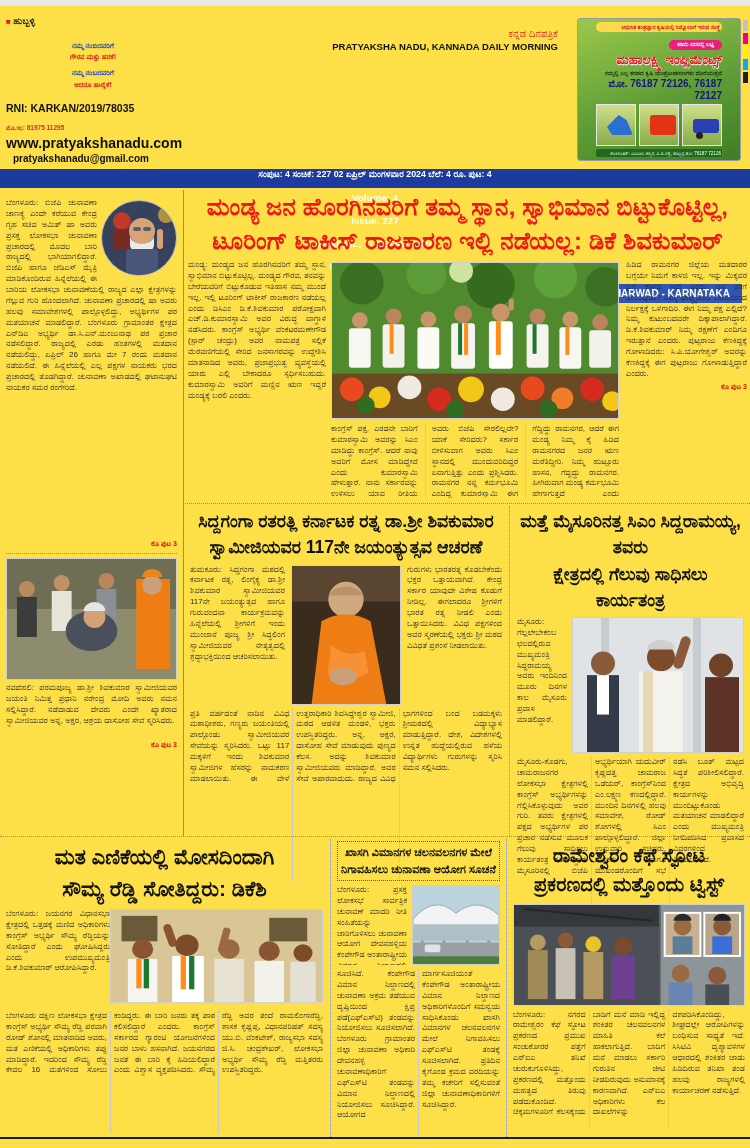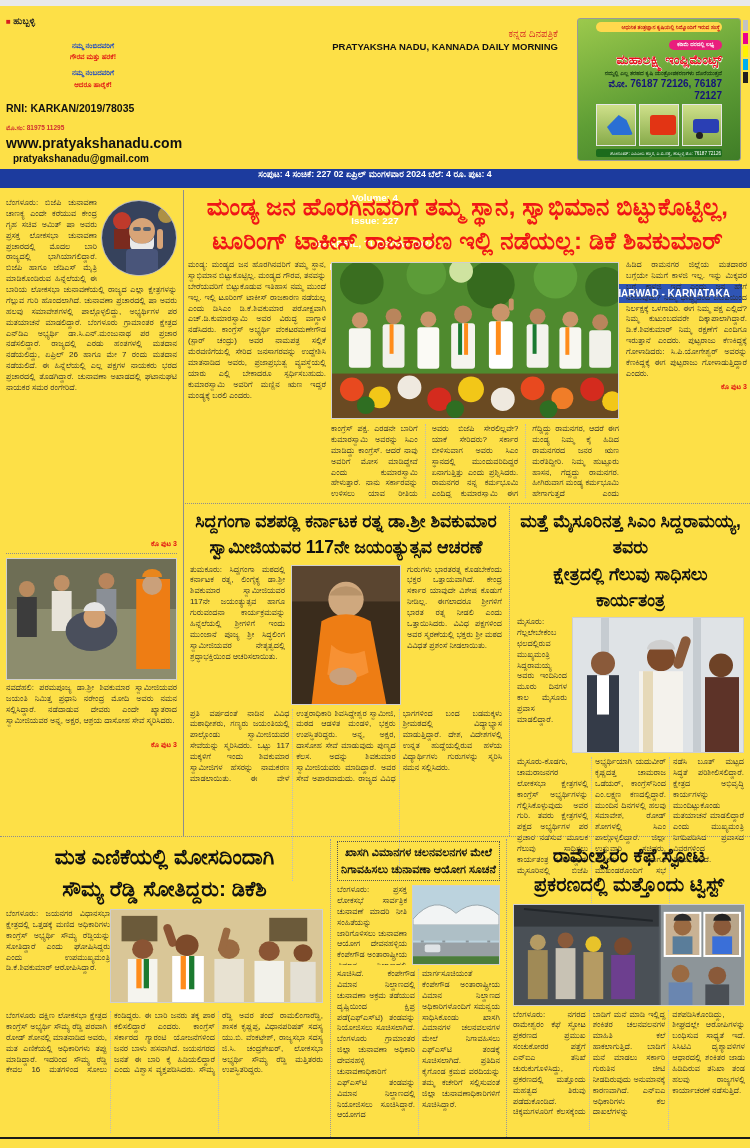--- a/index.html
+++ b/index.html
@@ -287,21 +287,21 @@
         <div class="bodytxt" style="flex:1; border-left:1px dotted #bbb; padding-left:6px;">ಅವರು ಬಿಜೆಪಿ ಸೇರಲಿಲ್ಲವೇ? ಯಾಕೆ ಸೇರಿದರು? ಸರ್ಕಾರ ಬೀಳಿಸುವಾಗ ಅವರು ಸಿಎಂ ಸ್ಥಾನದಲ್ಲಿ ಮುಂದುವರಿದಿದ್ದರೆ ಏನಾಗುತ್ತಿತ್ತು ಎಂದು ಪ್ರಶ್ನಿಸಿದರು. ರಾಮನಗರ ನನ್ನ ಕರ್ಮಭೂಮಿ ಎಂದಿದ್ದ ಕುಮಾರಸ್ವಾಮಿ ಈಗ ಮಂಡ್ಯ ನನ್ನ ಕರ್ಮಭೂಮಿ ಎಂದು ಇಲ್ಲಿಗೆ ಬಂದಿದ್ದಾರೆ.</div>
         <div class="bodytxt" style="flex:1; border-left:1px dotted #bbb; padding-left:6px;">ಗೆದ್ದಿದ್ದು ರಾಮನಗರ, ಆದರೆ ಈಗ ಮಂಡ್ಯ ನಿಮ್ಮ ಕೈ ಹಿಡಿದ ರಾಮನಗರದ ಜನರ ಋಣ ಮರೆತಿದ್ದೀರಿ. ನಿಮ್ಮ ಹುಟ್ಟೂರು ಹಾಸನ, ಗೆದ್ದದ್ದು ರಾಮನಗರ. ಹೀಗಿರುವಾಗ ಮಂಡ್ಯ ಕರ್ಮಭೂಮಿ ಹೇಗಾಗುತ್ತದೆ ಎಂದು ವ್ಯಂಗ್ಯವಾಡಿದರು.</div>
       </div>
     </div>
   </div>
 
   <div class="hr1 dotline"></div>
 
   <div class="midL">
     <div class="mid-h">
-      <div>ಸಿದ್ದಗಂಗಾ ವಶಪಡ್ಲಿ ಕರ್ನಾಟಕ ರತ್ನ ಡಾ.ಶ್ರೀ ಶಿವಕುಮಾರ</div>
+      <div>ಸಿದ್ದಗಂಗಾ ರತರತ್ಲಿ ಕರ್ನಾಟಕ ರತ್ನ ಡಾ.ಶ್ರೀ ಶಿವಕುಮಾರ</div>
       <div>ಸ್ವಾಮೀಜಿಯವರ 117ನೇ ಜಯಂತ್ಯುತ್ಸವ ಆಚರಣೆ</div>
     </div>
     <div class="midL-row">
       <div class="bodytxt tcol">ತುಮಕೂರು: ಸಿದ್ದಗಂಗಾ ಮಠದಲ್ಲಿ ಕರ್ನಾಟಕ ರತ್ನ, ಲಿಂಗೈಕ್ಯ ಡಾ.ಶ್ರೀ ಶಿವಕುಮಾರ ಸ್ವಾಮೀಜಿಯವರ 117ನೇ ಜಯಂತ್ಯುತ್ಸವ ಹಾಗೂ ಗುರುವಂದನಾ ಕಾರ್ಯಕ್ರಮವನ್ನು ಹಿನ್ನೆಲೆಯಲ್ಲಿ ಶ್ರೀಗಳಿಗೆ ಇಂದು ಮುಂಜಾನೆ ಪೂಜ್ಯ ಶ್ರೀ ಸಿದ್ಧಲಿಂಗ ಸ್ವಾಮೀಜಿಯವರ ನೇತೃತ್ವದಲ್ಲಿ ಶ್ರದ್ಧಾಭಕ್ತಿಯಿಂದ ಆಚರಿಸಲಾಯಿತು.</div>
       <div class="swamiji-photo photo-frame">
         <svg viewBox="0 0 110 140" width="100%" height="100%" preserveAspectRatio="none">
           <rect width="110" height="140" fill="#3a2c1c"></rect>
           <rect x="0" y="0" width="110" height="36" fill="#5a4530"></rect>
           <circle cx="55" cy="34" r="18" fill="#cfa87e"></circle>
           <path d="M38,30 a18,14 0 0 1 34,0 z" fill="#b8936a"></path>

